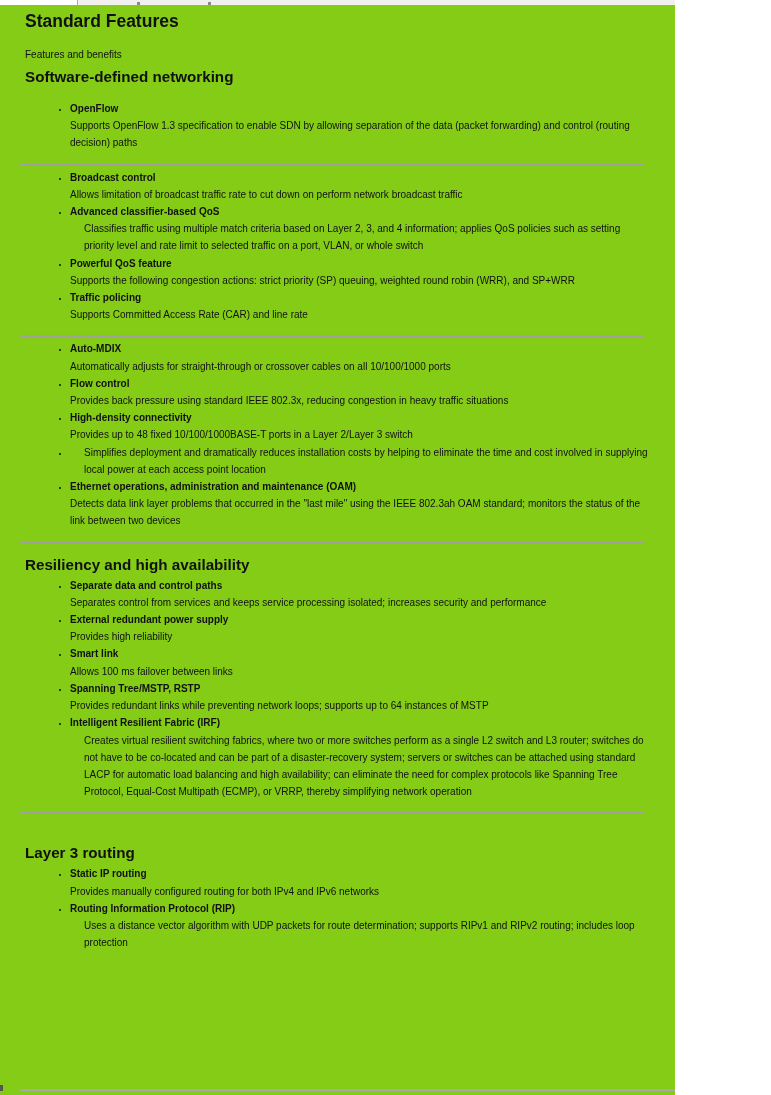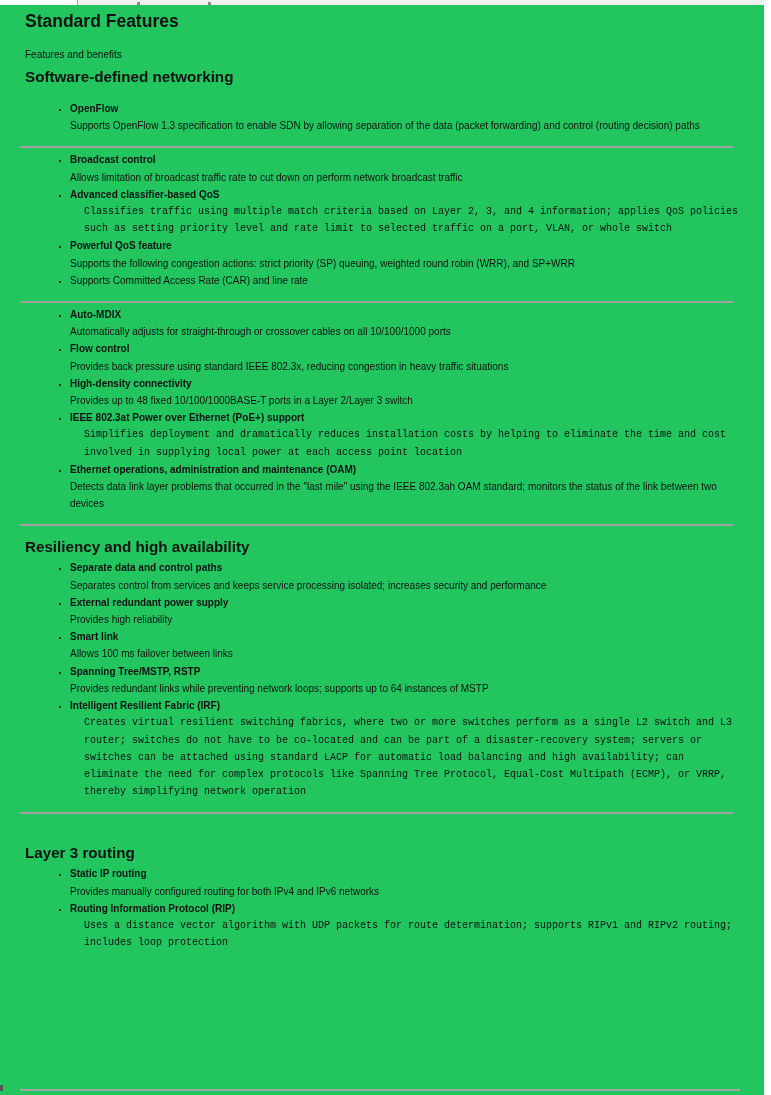--- a/index.html
+++ b/index.html
@@ -1,18 +1,18 @@
 <!DOCTYPE html>
 <html><head>
 <meta charset="utf-8">
 <style>
   html,body { margin:0; padding:0; background:#ffffff; }
   .page {
-    position:relative; width:764px; height:1095px; overflow:hidden;
-    background:#22c55e; color:#111;
+    position:relative; width:675px; height:1095px; overflow:hidden;
+    background:#84cc16; color:#111;
     font-family:"Liberation Sans","DejaVu Sans",sans-serif;
     -webkit-font-smoothing:antialiased;
   }
   .top-strip { position:relative; height:5px; background:#f1f0ee; }
   .top-tab { position:absolute; left:0; top:0; width:77px; height:5px; background:#ffffff; border-right:1px solid #a8a8a8; }
   .speck { position:absolute; bottom:0; width:3px; height:3px; background:#8a8a8a; }
   .speck.s1 { left:137px; }
   .speck.s2 { left:208px; }
 
   h1.page-title { font-size:17.5px; line-height:21px; font-weight:bold; margin:6px 25px 0 25px; }
@@ -28,21 +28,21 @@
 
   ul.feature-list {
     list-style:disc; margin:3px 25px 0 14px; padding:0 0 0 56px;
     font-size:10px; line-height:17.2px;
   }
   section.first ul.feature-list { margin-top:14px; }
   ul.feature-list li { margin:0; padding:0; }
   ul.feature-list li::marker { font-size:0.75em; }
   .term { font-weight:bold; }
   .desc { font-weight:normal; }
-  .desc.indent { margin-left:14px;font-family:Liberation Mono, monospace; }
+  .desc.indent { margin-left:14px; }
 
   .bottom-rule { position:absolute; left:20px; top:1089px; width:720px; height:0; border-top:2px solid #a8a8a8; }
   .corner-artifact { position:absolute; left:0; top:1085px; width:3px; height:6px; background:#555; }
 </style>
 </head>
 <body>
 
 <div class="page">
   <div class="top-strip">
     <div class="top-tab"></div>
@@ -72,41 +72,41 @@
           </li>
           <li>
             <div class="term">Advanced classifier-based QoS</div>
             <div class="desc indent">Classifies traffic using multiple match criteria based on Layer 2, 3, and 4 information; applies QoS policies such as setting priority level and rate limit to selected traffic on a port, VLAN, or whole switch</div>
           </li>
           <li>
             <div class="term">Powerful QoS feature</div>
             <div class="desc">Supports the following congestion actions: strict priority (SP) queuing, weighted round robin (WRR), and SP+WRR</div>
           </li>
           <li>
+            <div class="term">Traffic policing</div>
             <div class="desc">Supports Committed Access Rate (CAR) and line rate</div>
           </li>
         </ul>
       </section>
       <hr class="rule">
       <section class="">
         <ul class="feature-list">
           <li>
             <div class="term">Auto-MDIX</div>
             <div class="desc">Automatically adjusts for straight-through or crossover cables on all 10/100/1000 ports</div>
           </li>
           <li>
             <div class="term">Flow control</div>
             <div class="desc">Provides back pressure using standard IEEE 802.3x, reducing congestion in heavy traffic situations</div>
           </li>
           <li>
             <div class="term">High-density connectivity</div>
             <div class="desc">Provides up to 48 fixed 10/100/1000BASE-T ports in a Layer 2/Layer 3 switch</div>
           </li>
           <li>
-            <div class="term">IEEE 802.3at Power over Ethernet (PoE+) support</div>
             <div class="desc indent">Simplifies deployment and dramatically reduces installation costs by helping to eliminate the time and cost involved in supplying local power at each access point location</div>
           </li>
           <li>
             <div class="term">Ethernet operations, administration and maintenance (OAM)</div>
             <div class="desc">Detects data link layer problems that occurred in the "last mile" using the IEEE 802.3ah OAM standard; monitors the status of the link between two devices</div>
           </li>
         </ul>
       </section>
       <hr class="rule">
       <section class="">

